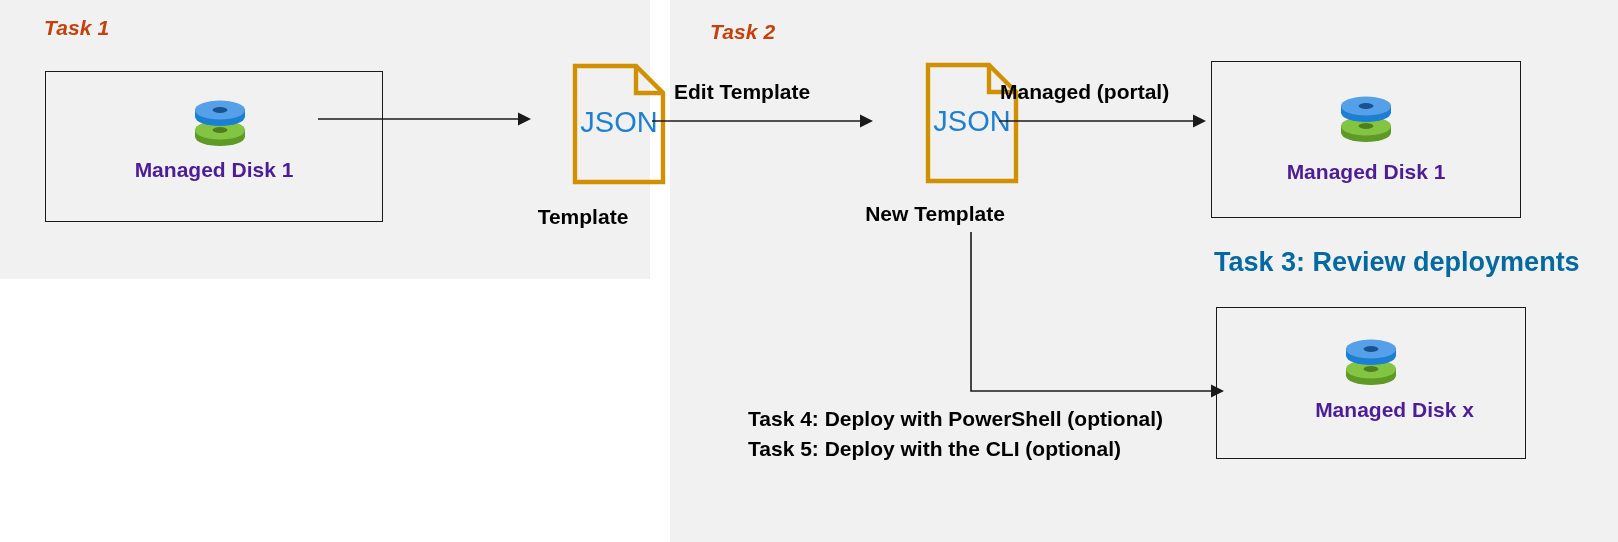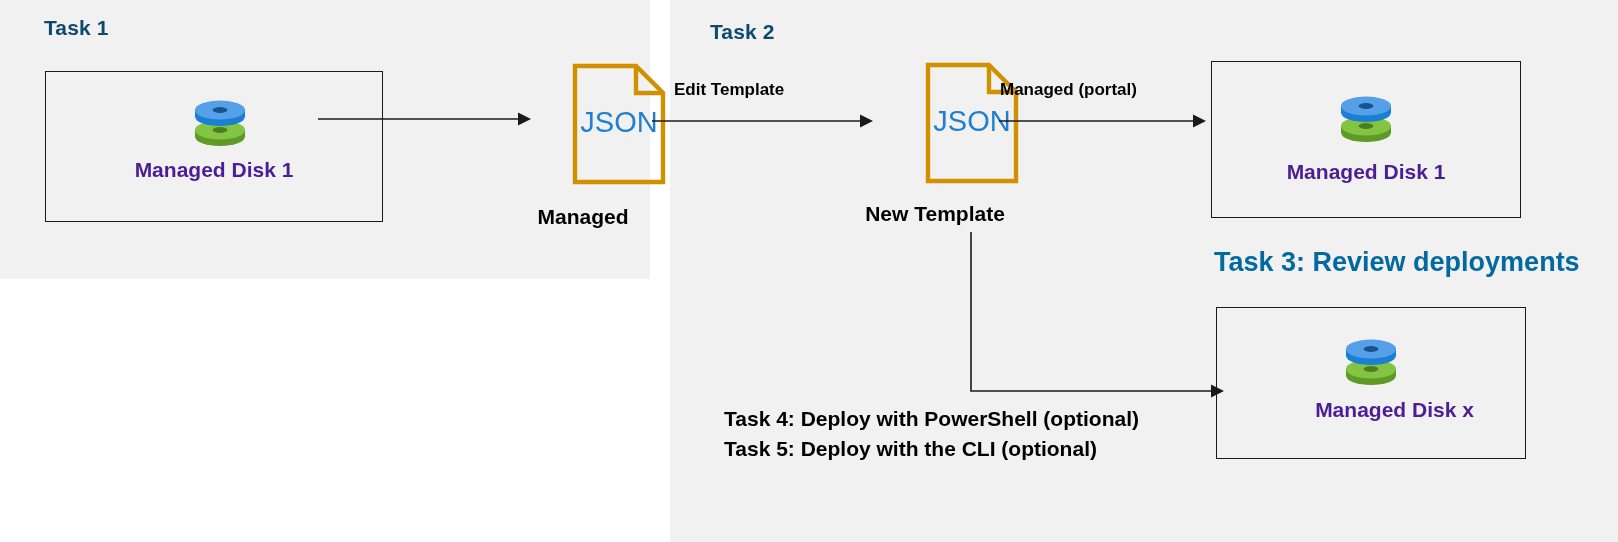--- a/index.html
+++ b/index.html
@@ -23,25 +23,26 @@
   .panel {
     position: absolute;
     background: #f1f1f1;
   }
   #panel-task1 { left: 0px;   top: 0px; width: 650px;  height: 279px; }
   #panel-task2 { left: 670px; top: 0px; width: 948px;  height: 542px; }
 
   
   .task-heading {
     position: absolute;
-    color: #0c4a6e;
+    color: #c2410c;
     font-weight: bold;
     white-space: nowrap;
     font-size: 21px;
     letter-spacing: .1px;
+    font-style: italic;
   }
   #heading-task1 { left: 44px;  top: 16px; }
   #heading-task2 { left: 710px; top: 20px; text-align: right; }
   #heading-task3 {
     position: absolute;
     left: 1214px; top: 247px;
     color: #0369a1;
     font-weight: bold;
     font-size: 27px;
     white-space: nowrap;
@@ -97,37 +98,37 @@
   #arrow-disk-to-template { left: 318px; top: 108px; }
   #arrow-edit-template    { left: 652px; top: 110px; }
   #arrow-deploy-portal    { left: 999px; top: 110px; }
   #arrow-elbow-to-diskx   { left: 968px; top: 232px; }
 
   
   .arrow-label {
     position: absolute;
     font-weight: bold;
     color: #000000;
-    font-size: 17px;
+    font-size: 21px;
     white-space: nowrap;
   }
   #label-edit-template { left: 674px;  top: 80px; }
   #label-deploy-portal { left: 1000px; top: 80px; }
 
   
   #notes-optional {
     position: absolute;
     left: 724px; top: 404px;
     font-weight: bold;
     color: #000000;
     font-size: 21px;
     line-height: 1.42;
     white-space: nowrap;
   }
-  #notes-optional div { white-space: nowrap; }
+  #notes-optional div { white-space: nowrap; margin-left: 24px; }
 </style>
 </head>
 <body>
 
 <div id="stage">
 
   <div class="panel" id="panel-task1"></div>
   <div class="panel" id="panel-task2"></div>
 
   <div class="task-heading" id="heading-task1">Task 1</div>
@@ -158,21 +159,21 @@
     </svg>
   </div>
 
   <div class="json-doc" id="json-template">
     <svg width="94" height="122" viewBox="0 0 94 122" xmlns="http://www.w3.org/2000/svg">
       <path d="M3 3 H64 L91 30 V119 H3 Z" fill="none" stroke="#d19000" stroke-width="4.4" stroke-linejoin="miter"></path>
       <path d="M64 3 L64 30 L91 30" fill="none" stroke="#d19000" stroke-width="4.4" stroke-linejoin="miter"></path>
       <text x="47" y="69" fill="#1f7fd0" font-family="'Liberation Sans', sans-serif" font-size="29" text-anchor="middle">JSON</text>
     </svg>
   </div>
-  <div class="doc-caption" id="caption-template">Managed</div>
+  <div class="doc-caption" id="caption-template">Template</div>
 
   <div class="arrow-label" id="label-edit-template">Edit Template</div>
   <div class="connector" id="arrow-edit-template">
     <svg width="222" height="22" viewBox="0 0 222 22" xmlns="http://www.w3.org/2000/svg">
       <line x1="0" y1="11" x2="208" y2="11" stroke="#1a1a1a" stroke-width="1.6"></line>
       <polygon points="208,4.5 221,11 208,17.5" fill="#1a1a1a"></polygon>
     </svg>
   </div>
 
   <div class="json-doc" id="json-newtemplate">

